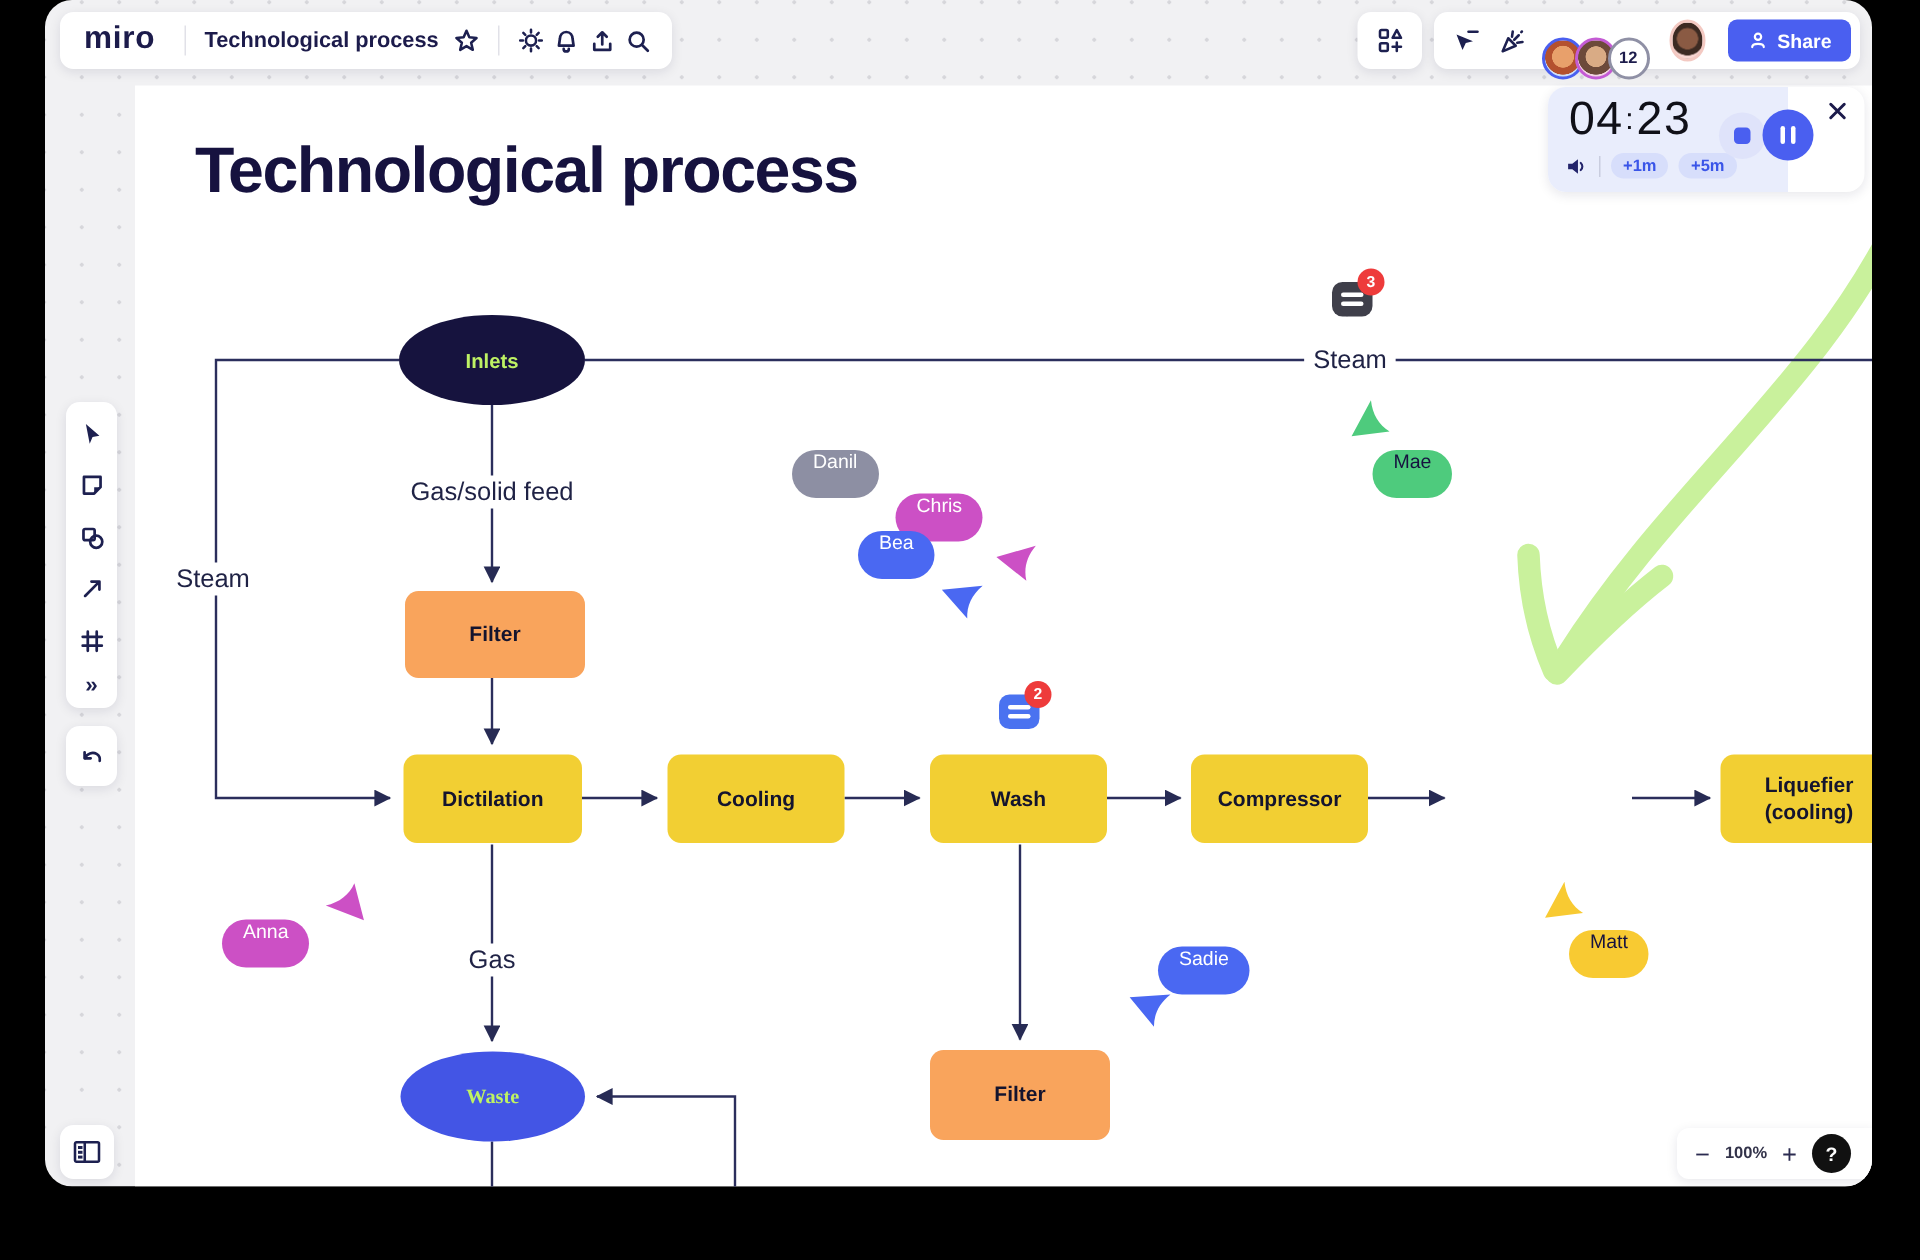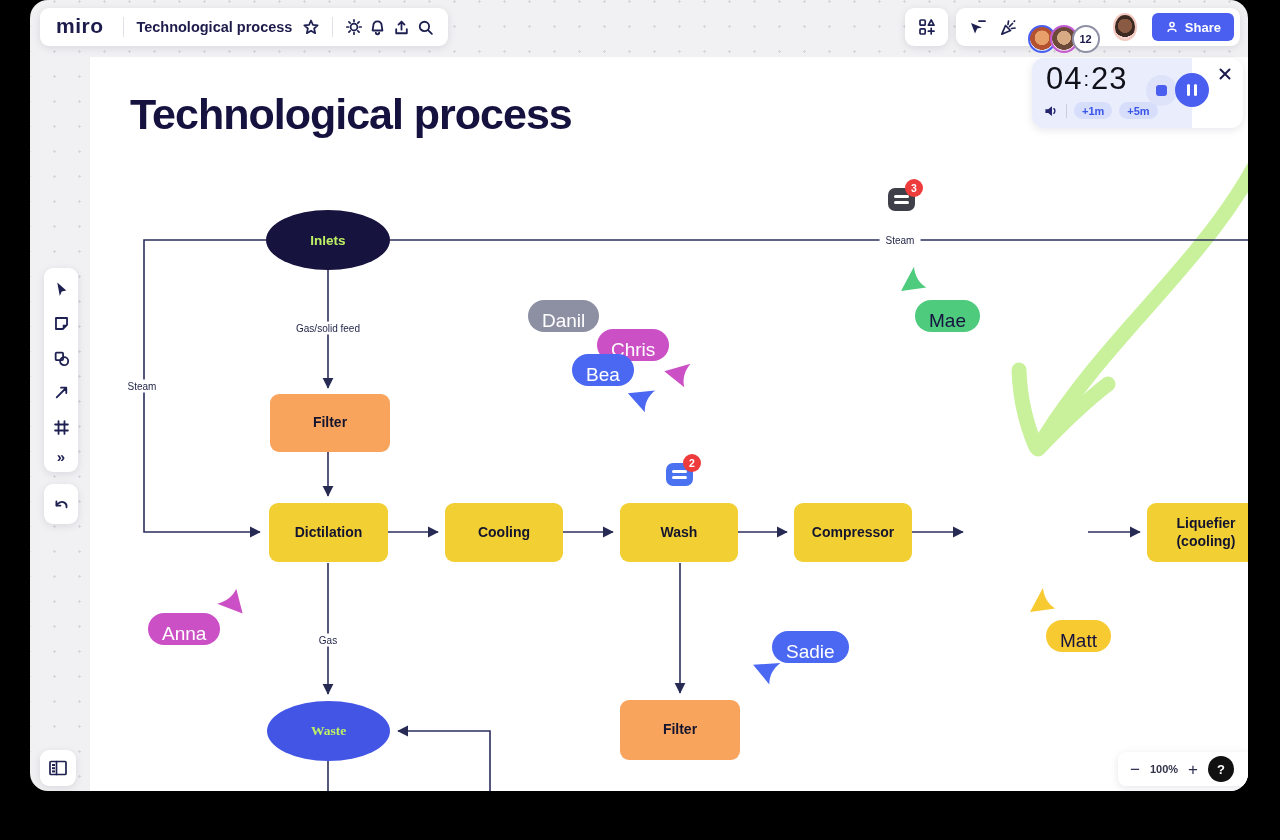--- a/index.html
+++ b/index.html
@@ -13,23 +13,23 @@
   .layer{position:absolute;left:0;top:0;width:1280px;height:840px;pointer-events:none;}
 
   
   .board-title{position:absolute;left:130px;top:90px;font-size:43px;font-weight:bold;
                letter-spacing:-1px;color:#16123f;}
   .node{position:absolute;border-radius:9px;display:flex;align-items:center;justify-content:center;
         text-align:center;font-weight:bold;font-size:14px;color:#14142e;line-height:1.25;}
   .ellipse{position:absolute;border-radius:50%;display:flex;align-items:center;justify-content:center;
            color:#bef264;font-weight:bold;font-size:13.5px;}
   .edge-label{position:absolute;transform:translate(-50%,-50%);background:#fff;padding:1px 6px;
-              font-size:10px;color:#1f2245;white-space:nowrap;}
-  .pill{position:absolute;height:32px;border-radius:17px;display:flex;align-items:flex-end;
-        padding:0 14px;font-size:19px;color:#fff;white-space:nowrap;}
+              font-size:17px;color:#1f2245;white-space:nowrap;}
+  .pill{position:absolute;height:32px;border-radius:17px;display:flex;align-items:flex-start;
+        padding:0 14px;font-size:13px;color:#fff;white-space:nowrap;}
   .pill.dark{color:#16123f;}
   .cursor{position:absolute;width:27px;height:26px;overflow:visible;}
   .badge{position:absolute;}
   .badge .bubble{width:27px;height:23px;border-radius:7px;position:relative;}
   .badge .bubble:after{content:"";position:absolute;left:5px;bottom:-5px;border:5px solid transparent;
         border-top-color:inherit;}
   .badge .b-line{position:absolute;left:6px;width:15px;height:2.6px;background:#fff;border-radius:2px;}
   .badge .dot{position:absolute;right:-8px;top:-9px;width:18px;height:18px;border-radius:50%;
         display:flex;align-items:center;justify-content:center;color:#fff;font-size:10.5px;font-weight:bold;}
 

